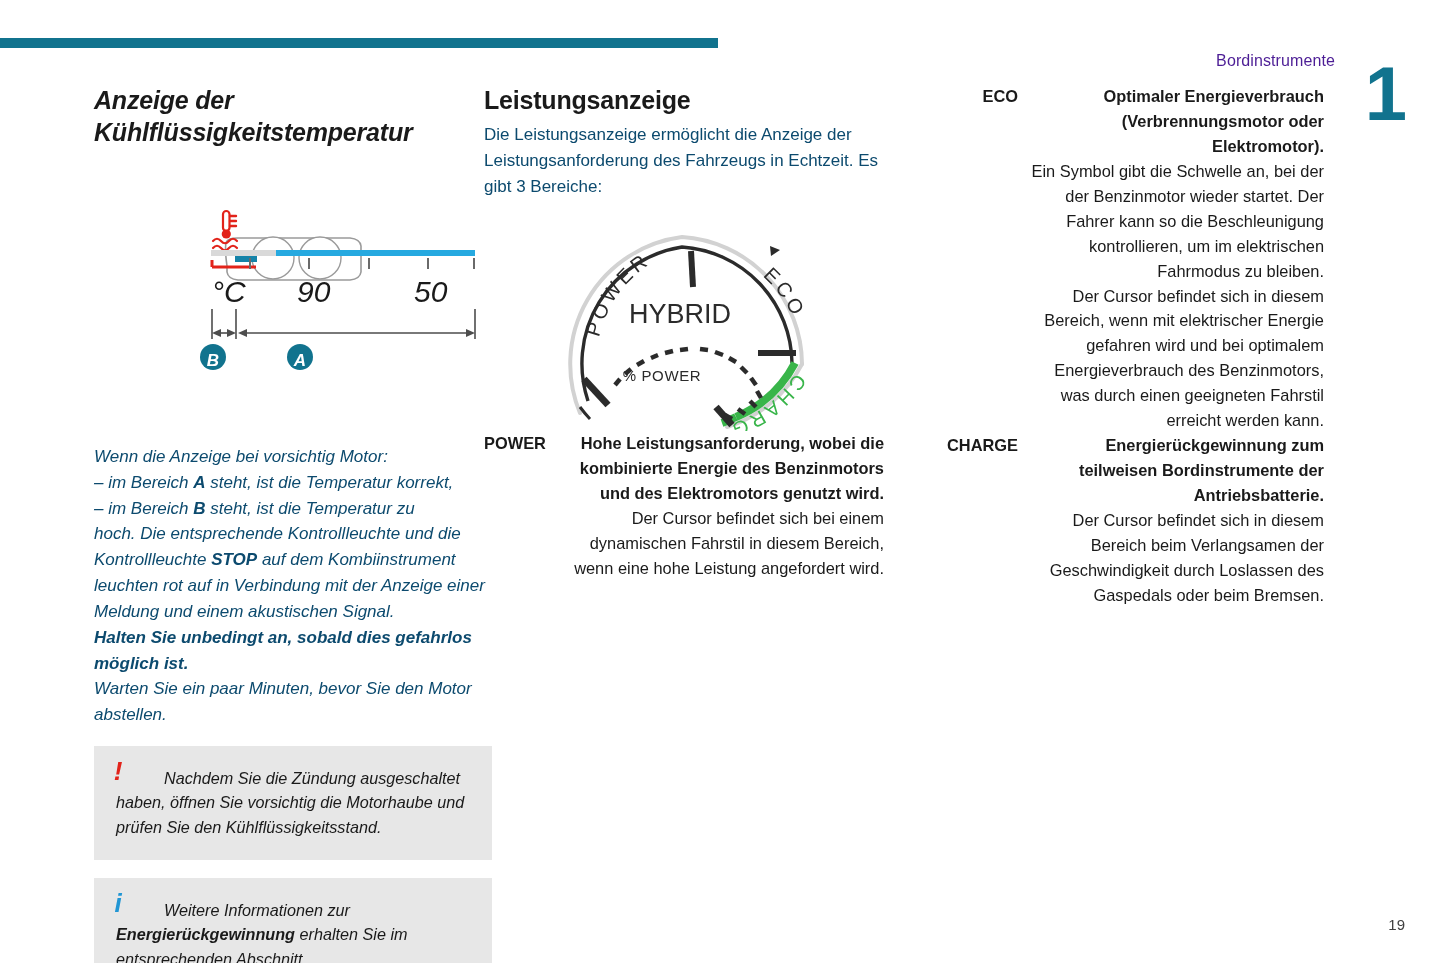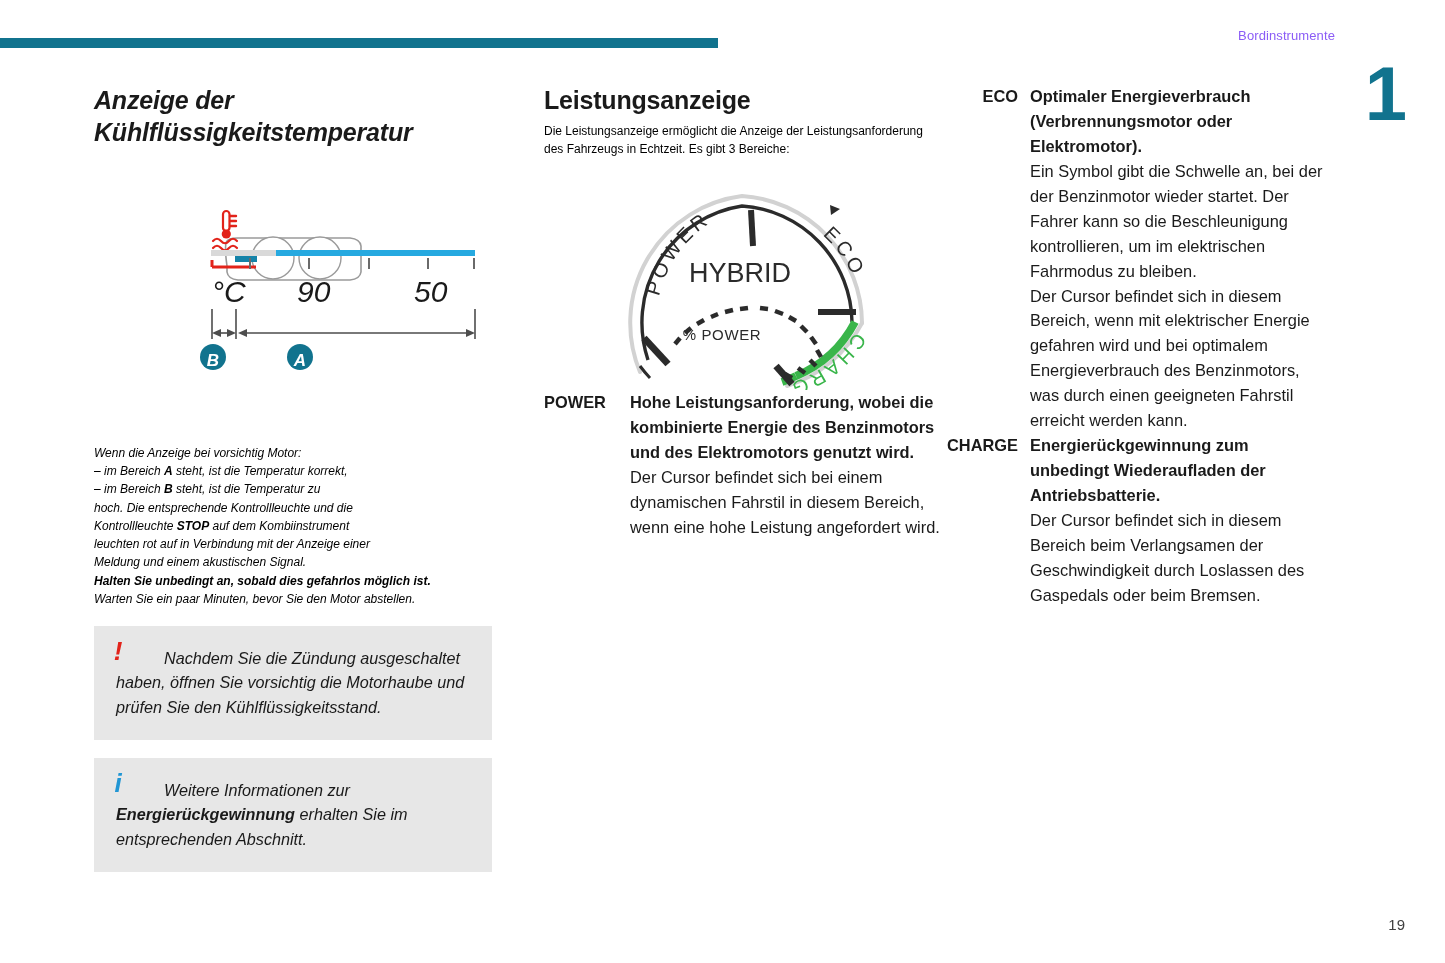--- a/index.html
+++ b/index.html
@@ -21,23 +21,23 @@
     position: absolute;
     left: 0;
     top: 38px;
     width: 718px;
     height: 10px;
     background: #11738e;
   }
   #header-title {
     position: absolute;
     right: 110px;
-    top: 28px;
-    font-size: 13px;
-    color: #8b5cf6;
+    top: 52px;
+    font-size: 16px;
+    color: #4c1d95;
     letter-spacing: 0.1px;
     white-space: nowrap;
   }
   #chapter-number {
     position: absolute;
     right: 38px;
     top: 56px;
     font-size: 76px;
     font-weight: bold;
     color: #11738e;
@@ -51,36 +51,36 @@
     font-size: 15px;
     color: #404040;
   }
 
   
   .col {
     position: absolute;
     top: 84px;
   }
   #col-left  { left: 94px;  width: 398px; font-style: italic; }
-  #col-mid   { left: 544px; width: 400px; }
+  #col-mid   { left: 484px; width: 400px; }
   #col-right { left: 932px; width: 392px; }
 
   h2.section-title {
     font-size: 25px;
     font-weight: bold;
     line-height: 1.28;
     margin: 0 0 6px 0;
     letter-spacing: -0.2px;
   }
 
   p.body {
-    font-size: 12px;
+    font-size: 17px;
     line-height: 1.52;
     margin: 0;
-    color: #000000;
+    color: #0c4a6e;
   }
   p.body b { font-weight: bold; }
 
   
   #coolant-figure {
     position: relative;
     width: 398px;
     height: 290px;
     margin-top: 4px;
   }
@@ -129,20 +129,21 @@
     line-height: 1.52;
     flex: 0 0 auto;
     white-space: nowrap;
   }
   #col-mid .defterm  { width: 86px; }
   #col-right .defterm { width: 90px; text-align: right; margin-left: -4px; }
   .defbody {
     font-size: 16.4px;
     line-height: 1.52;
     flex: 1 1 auto;
+    text-align: right;
   }
   #col-mid .defbody  { margin-left: 0; }
   #col-right .defbody { margin-left: 12px; }
   .defbody .lead { font-weight: bold; display: block; }
   .defbody .cont { display: block; }
 
   
   #hybrid-figure {
     position: relative;
     width: 400px;
@@ -342,19 +343,19 @@
       <div class="defbody">
         <span class="lead">Optimaler Energieverbrauch (Verbrennungsmotor oder Elektromotor).</span>
         <span class="cont">Ein Symbol gibt die Schwelle an, bei der der Benzinmotor wieder startet. Der Fahrer kann so die Beschleunigung kontrollieren, um im elektrischen Fahrmodus zu bleiben.</span>
         <span class="cont">Der Cursor befindet sich in diesem Bereich, wenn mit elektrischer Energie gefahren wird und bei optimalem Energieverbrauch des Benzinmotors, was durch einen geeigneten Fahrstil erreicht werden kann.</span>
       </div>
     </div>
 
     <div class="defrow">
       <div class="defterm">CHARGE</div>
       <div class="defbody">
-        <span class="lead">Energierückgewinnung zum unbedingt Wiederaufladen der Antriebsbatterie.</span>
+        <span class="lead">Energierückgewinnung zum teilweisen Bordinstrumente der Antriebsbatterie.</span>
         <span class="cont">Der Cursor befindet sich in diesem Bereich beim Verlangsamen der Geschwindigkeit durch Loslassen des Gaspedals oder beim Bremsen.</span>
       </div>
     </div>
 
   </div>
 </div>
 
 </body></html>

